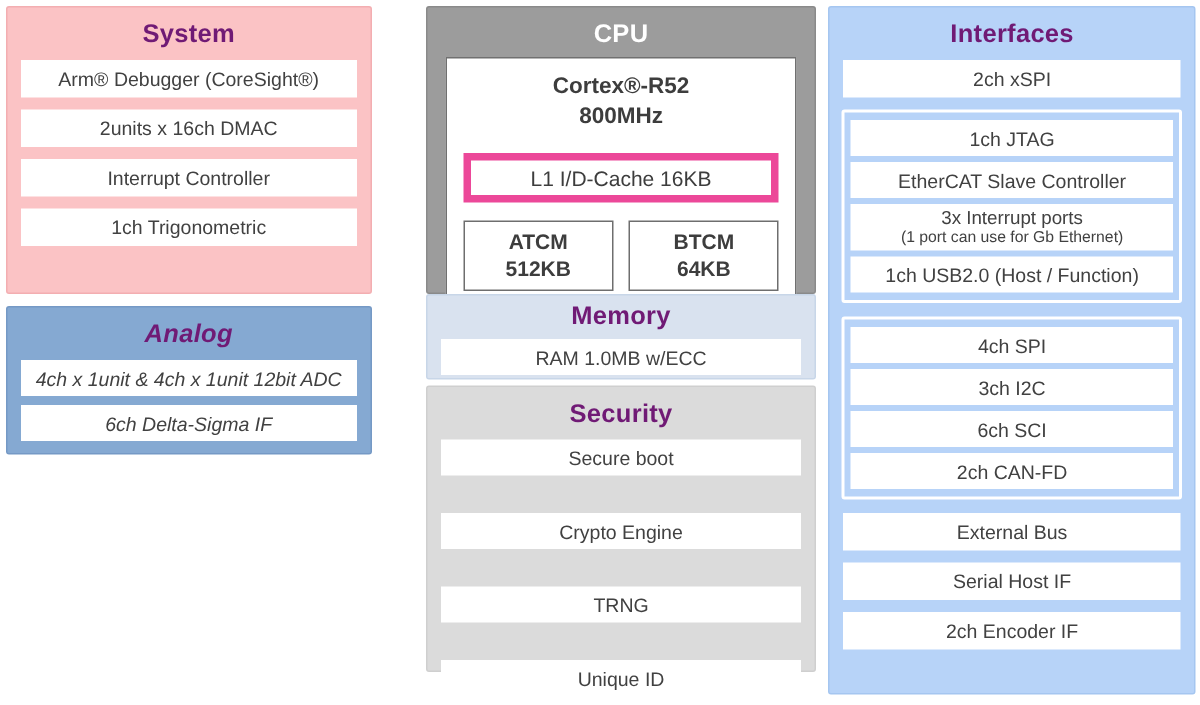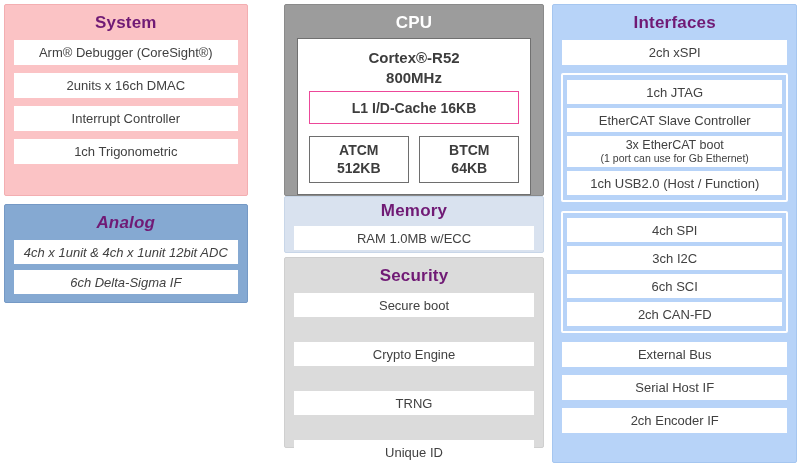--- a/index.html
+++ b/index.html
@@ -49,23 +49,23 @@
   
   .cpu-inner {
     flex:1; background:#ffffff; border:1px solid #707070;
     margin:0 4px 7px 4px; padding:9px 11px 11px;
     display:flex; flex-direction:column; align-items:center;
     box-sizing:border-box;
   }
   .cpu-core { text-align:center; font-weight:bold; font-size:15px; color:#3d3d3d; line-height:1.3; }
   .cache-box {
     width:100%; height:33px; box-sizing:border-box;
-    border:1px solid #ec4899; margin-top:4px;
+    border:5px solid #ec4899; margin-top:15px;
     display:flex; align-items:center; justify-content:center;
-    font-weight:bold; font-size:14px; color:#3d3d3d;
+    font-weight:normal; font-size:14px; color:#3d3d3d;
   }
   .tcm-row { display:flex; width:100%; gap:10px; margin-top:12px; }
   .tcm-box {
     flex:1; height:47px; box-sizing:border-box; border:1px solid #6e6e6e;
     display:flex; flex-direction:column; align-items:center; justify-content:center;
     font-weight:bold; font-size:14px; color:#3d3d3d; line-height:1.25;
   }
 
   
   .if-group {
@@ -144,21 +144,21 @@
 
     <section class="panel panel-interfaces">
       <h2>Interfaces</h2>
 
       <div class="item">2ch xSPI</div>
 
       <div class="if-group">
         <div class="item">1ch JTAG</div>
         <div class="item">EtherCAT Slave Controller</div>
         <div class="item item-2line">
-          <div class="line1">3x EtherCAT boot</div>
+          <div class="line1">3x Interrupt ports</div>
           <div class="line2">(1 port can use for Gb Ethernet)</div>
         </div>
         <div class="item">1ch USB2.0 (Host / Function)</div>
       </div>
 
       <div class="if-group">
         <div class="item">4ch SPI</div>
         <div class="item">3ch I2C</div>
         <div class="item">6ch SCI</div>
         <div class="item">2ch CAN-FD</div>

